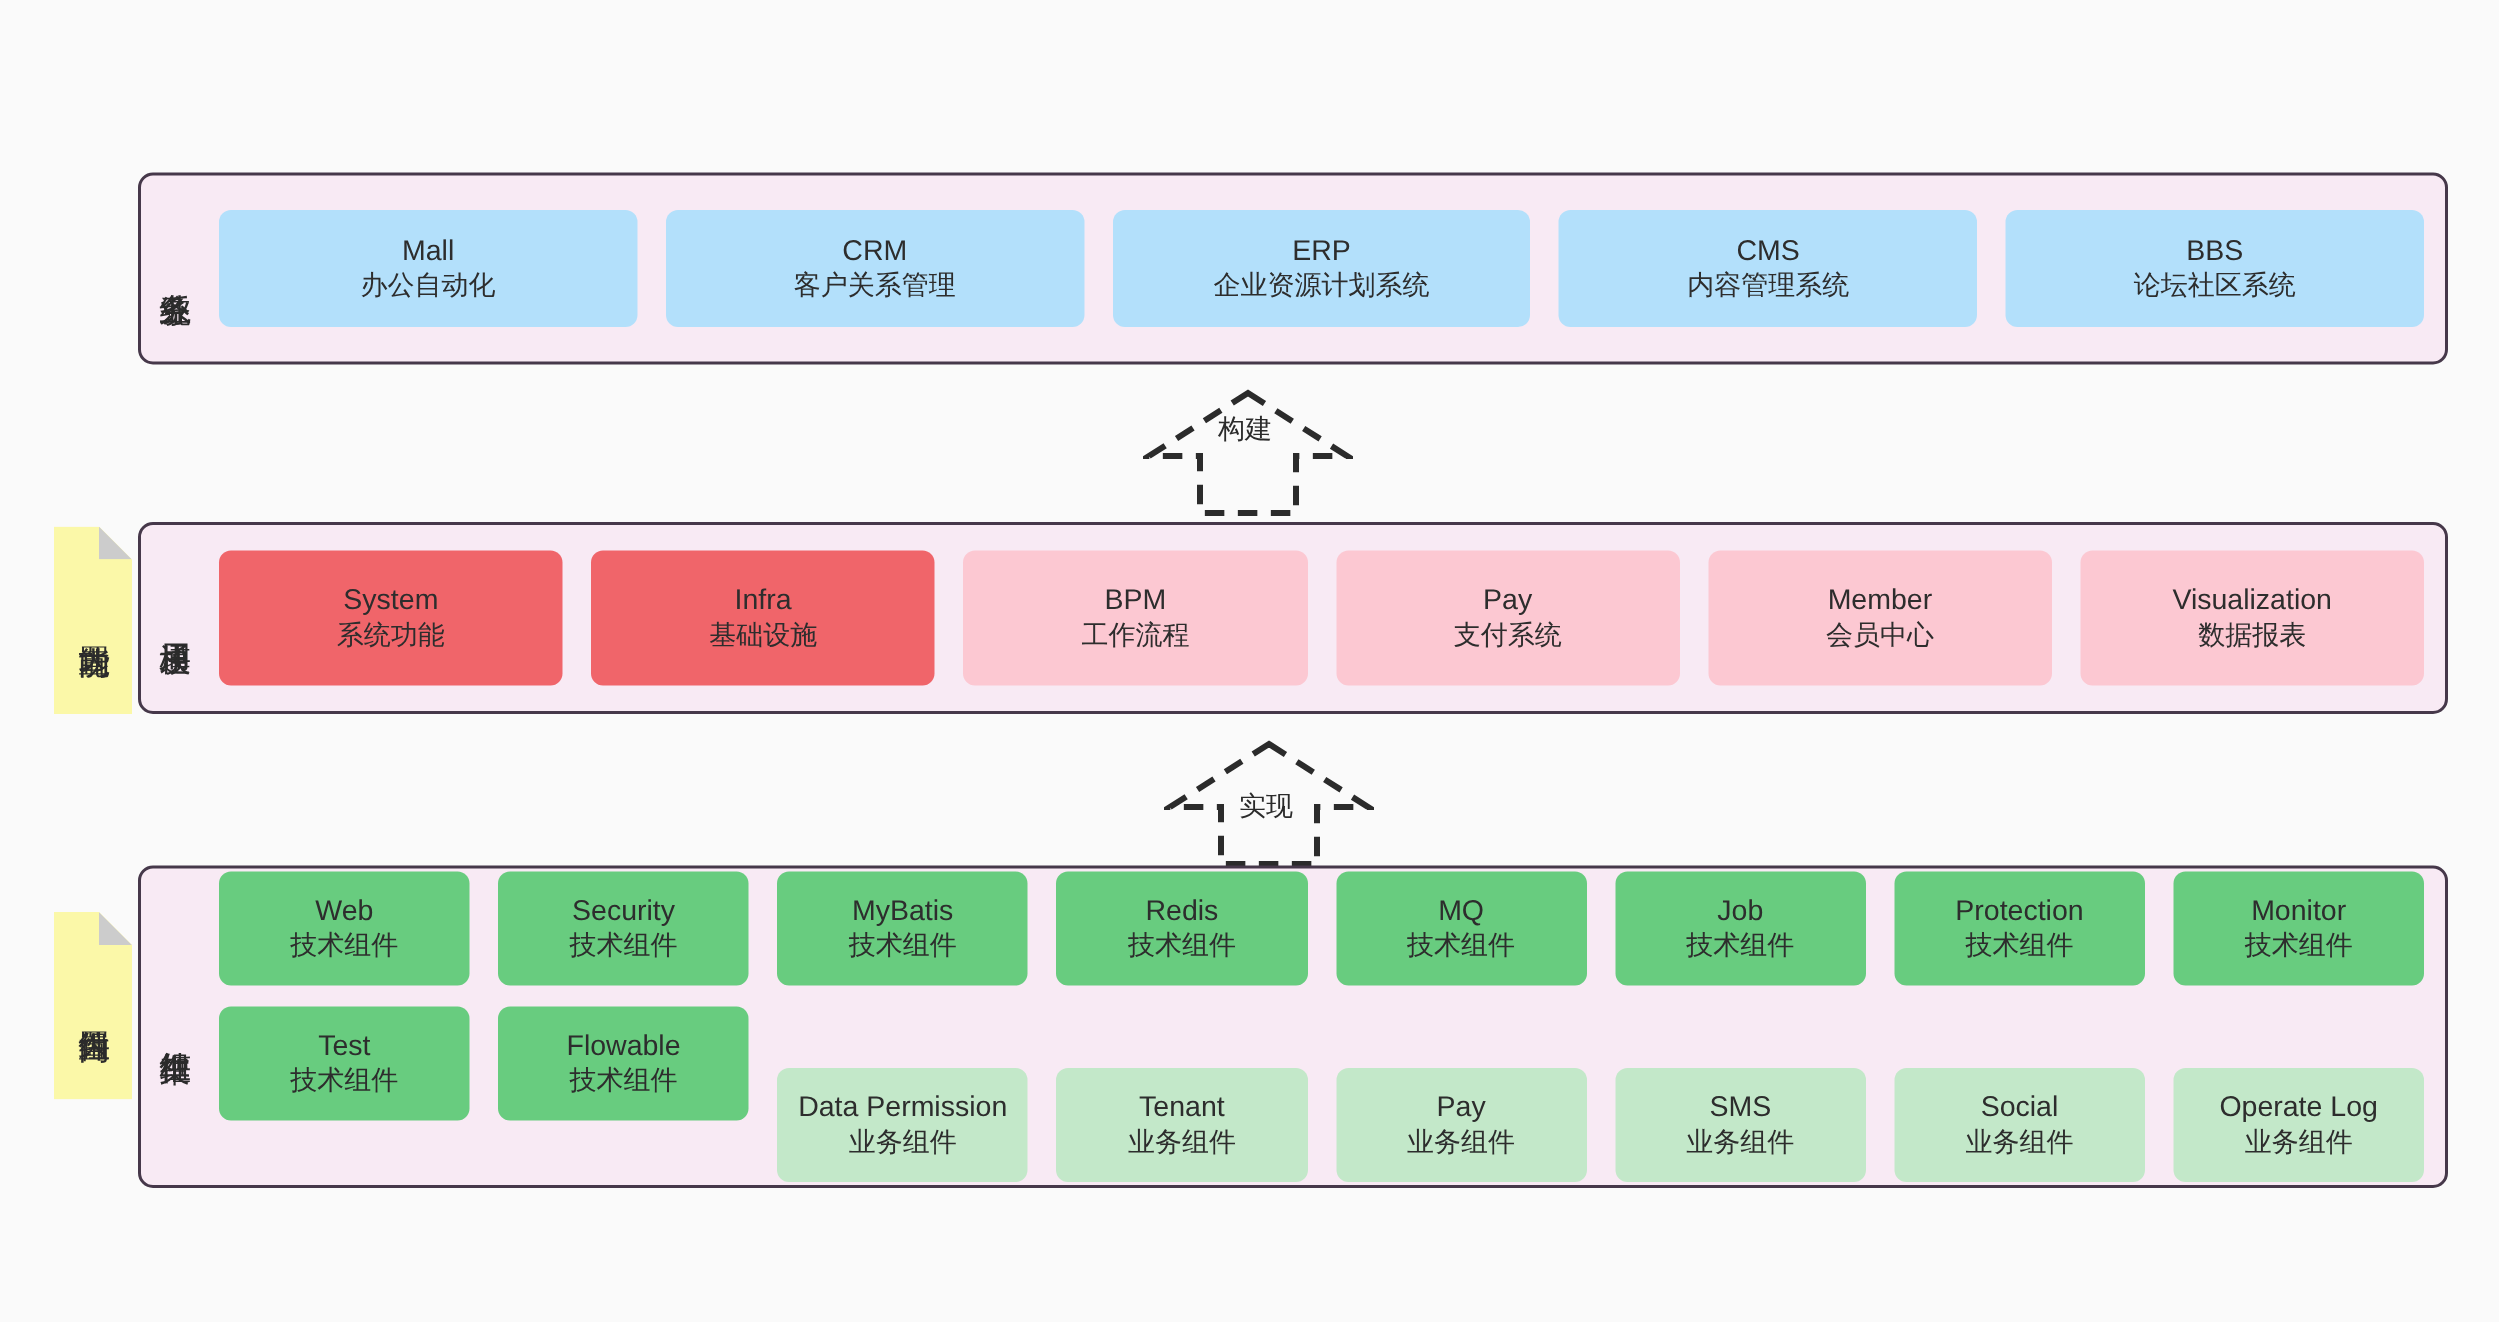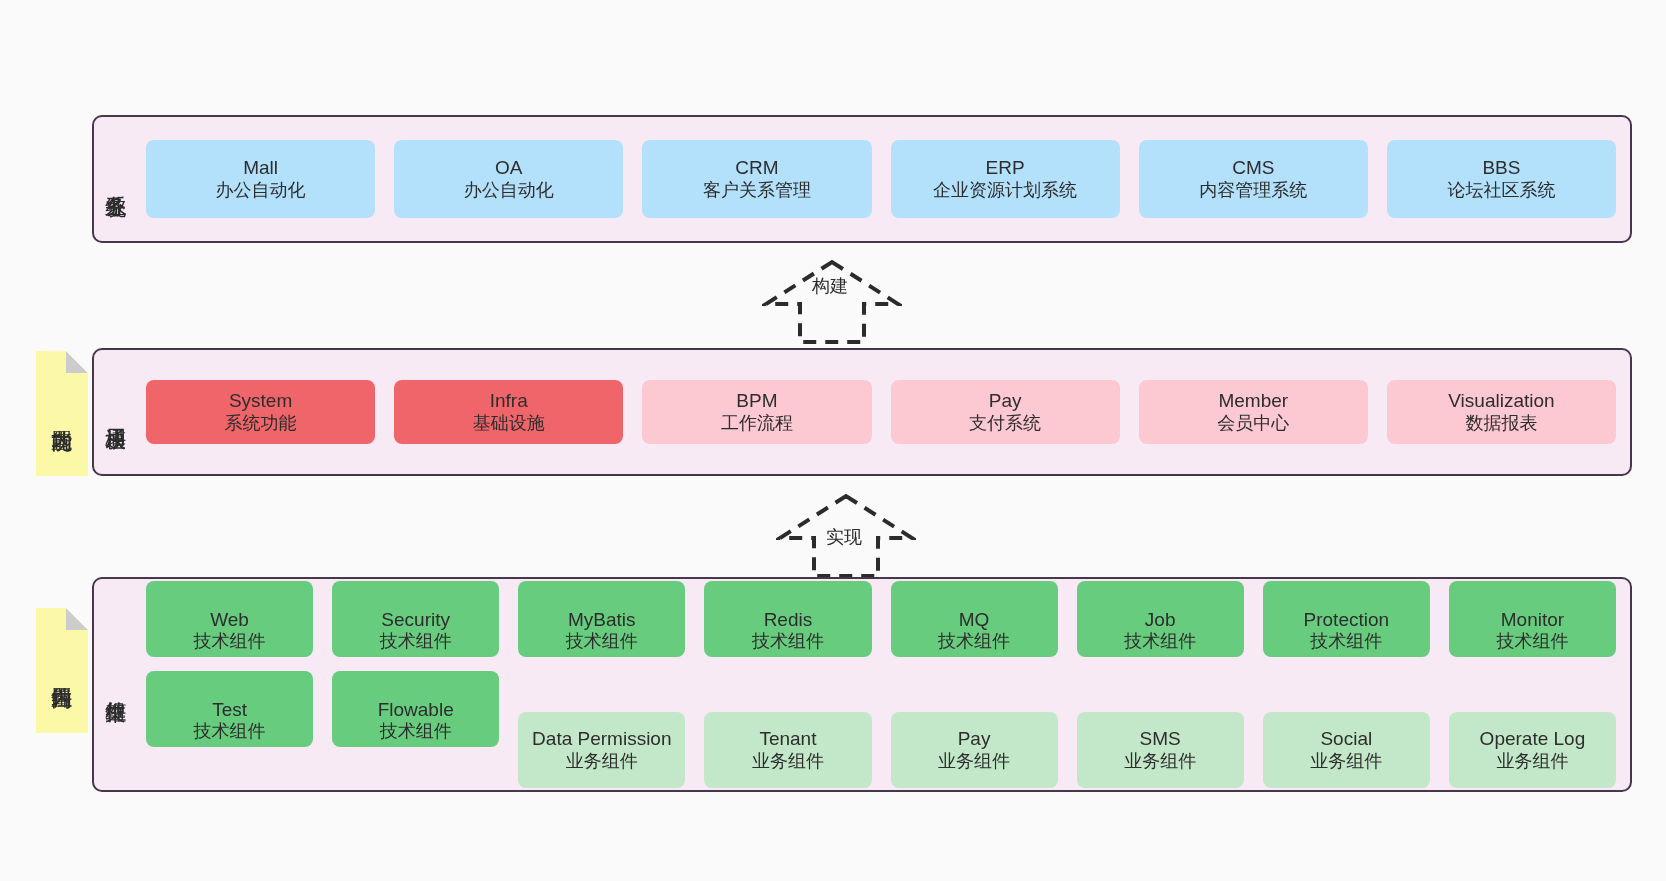--- a/index.html
+++ b/index.html
@@ -66,27 +66,27 @@
     text-align: center;
     color: #2d2d2d;
     line-height: 1.22;
     padding: 4px 6px;
     user-select: none;
   }
   .card .t1 { font-size: 19px; }
   .card .t2 { font-size: 18px; }
 
   .h-biz  { height: 78px; }
-  .h-mod  { height: 64px; }
+  .h-mod  { height: 90px; }
   .h-fx   { height: 76px; }
 
   .c-blue       { background: #b3e0fb; }
   .c-red        { background: #f0656a; }
   .c-pink       { background: #fcc8d2; }
-  .c-green      { background: #68cc7f; justify-content: flex-end; }
+  .c-green      { background: #68cc7f; }
   .c-lightgreen { background: #c3e8c9; margin-top: 41px; }
 
   
   .note {
     position: absolute;
     background: #fbf8a8;
     color: #2b2b2b;
     font-size: 21px;
     line-height: 1.22;
     display: flex;
@@ -124,24 +124,20 @@
 <body>
 
 <div id="canvas">
 
   <div class="layer" id="layer-business" style="left:92px; top:115px; width:1540px; height:128px;">
     <div class="layer-title">业务系统</div>
     <div class="layer-body">
       <div class="row" id="row-business">
           <div class="card h-biz c-blue">
             <div class="t1">Mall</div>
-            <div class="t2">办公自动化</div>
-          </div>
-          <div class="card h-biz c-blue">
-            <div class="t1">OA</div>
             <div class="t2">办公自动化</div>
           </div>
           <div class="card h-biz c-blue">
             <div class="t1">CRM</div>
             <div class="t2">客户关系管理</div>
           </div>
           <div class="card h-biz c-blue">
             <div class="t1">ERP</div>
             <div class="t2">企业资源计划系统</div>
           </div>

